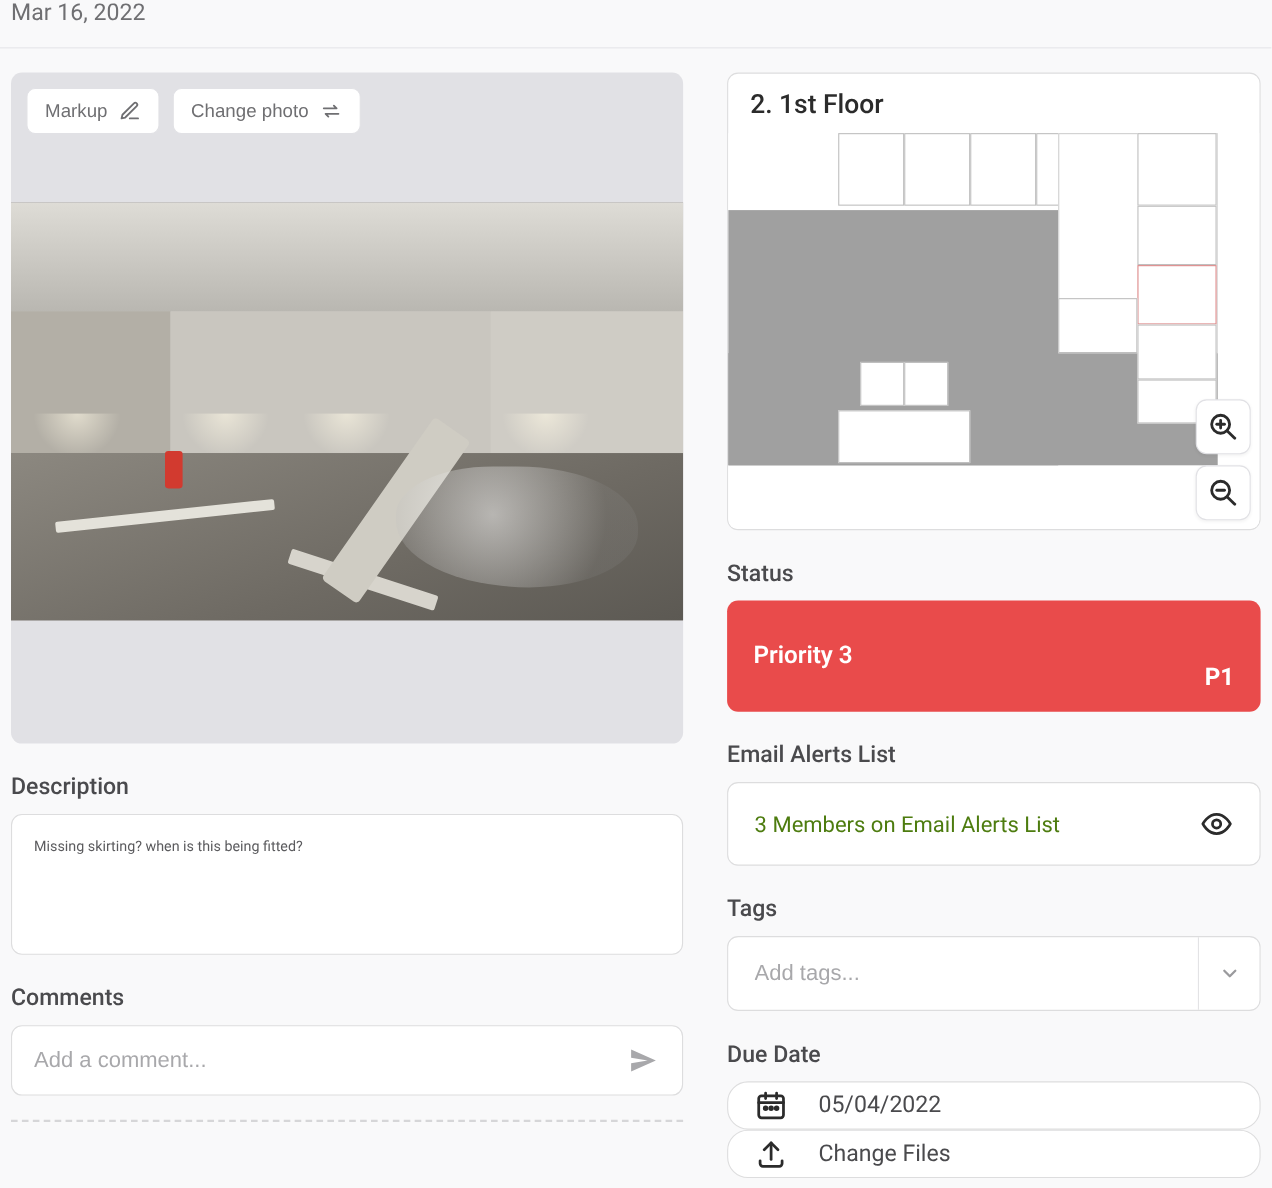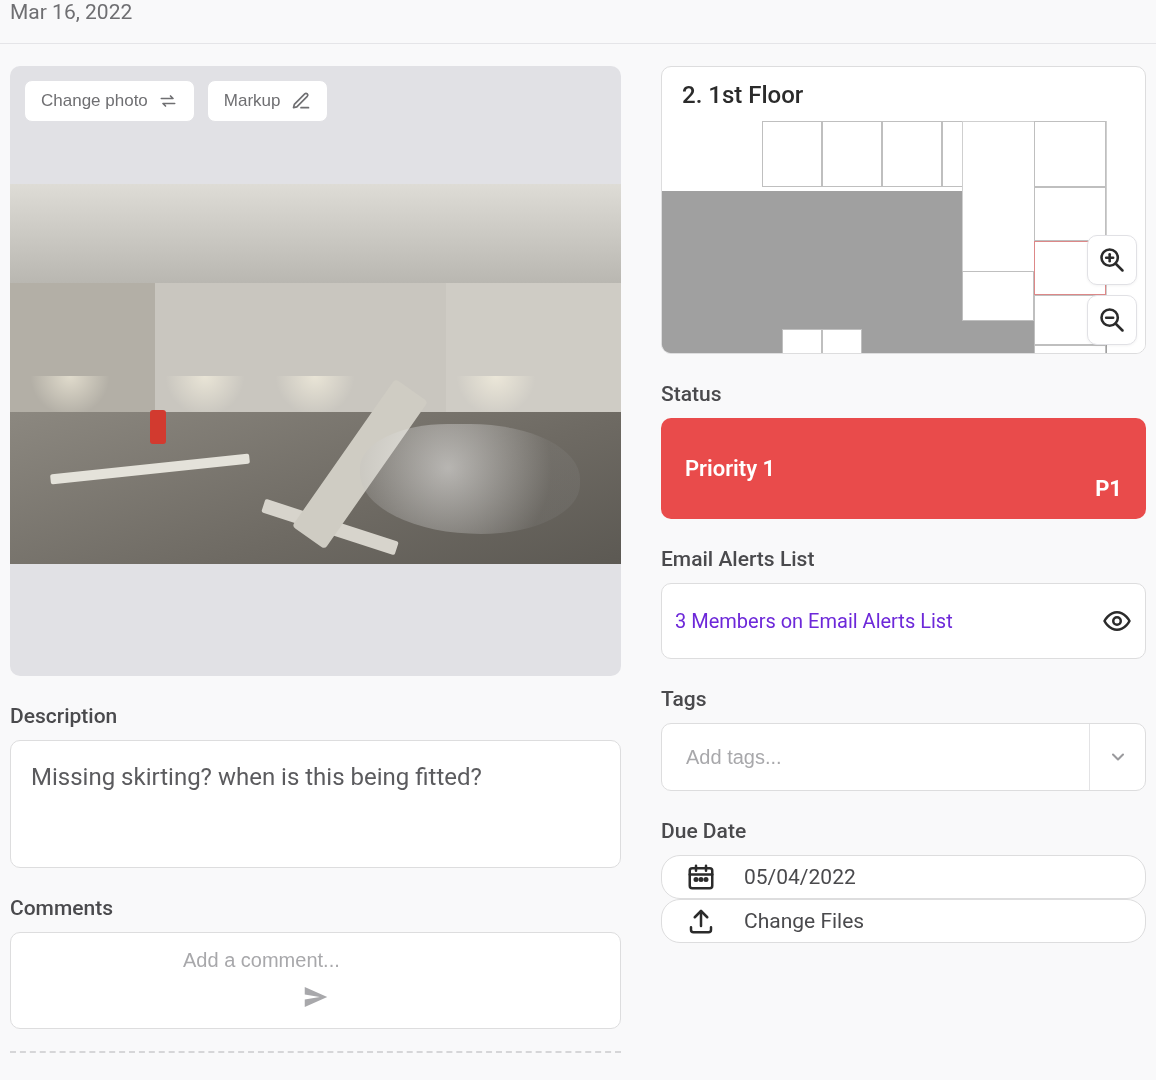--- a/index.html
+++ b/index.html
@@ -77,33 +77,33 @@
   .room .plank.p3{left:260px;bottom:80px;width:180px;height:40px;background:#cfccc3;transform:rotate(-55deg);border-radius:4px;}
   .room .plastic{position:absolute;left:350px;bottom:30px;width:220px;height:110px;background:radial-gradient(circle at 40% 40%,rgba(255,255,255,.5),rgba(150,150,150,.15) 70%);border-radius:40% 50% 45% 55%;}
 
   .section-title { font-size:21px; color:#4a4a4d; margin-top:28px; margin-bottom:12px; font-weight:500; }
   .card {
     background:#fff;
     border:1px solid #ddddde;
     border-radius:10px;
     padding:22px 20px;
   }
-  .desc-card { min-height:128px; font-size:24px; color:#5b5b5e; }
+  .desc-card { min-height:128px; font-size:13px; color:#5b5b5e; }
   .comment-card {
-    display:flex; align-items:center; gap:10px; padding:16px 20px;flex-direction:column;
+    display:flex; align-items:center; gap:10px; padding:16px 20px;
   }
   .comment-input {
     flex:1; border:none; outline:none; font-size:20px; color:#333;
   }
   .comment-input::placeholder { color:#a8a8ab; }
   .send-icon { color:#a8a8ab; }
 
   .dashed-sep { border:none; border-top:2px dashed #d6d6d8; margin-top:22px; }
 
-  .floor-card { position:relative; padding:0; overflow:hidden; height:288px; }
+  .floor-card { position:relative; padding:0; overflow:hidden; height:416px; }
   .floor-title { padding:14px 20px 10px 20px; font-size:24px; font-weight:500; color:#2b2b2b; }
   .floorplan { position:absolute; left:0; right:0; top:54px; bottom:0; background:#fff; }
   .fp-outer { position:absolute; inset:0; }
   .grey-shape { position:absolute; background:#a0a0a0; }
   .room-cell { position:absolute; border:1px solid #bfbfbf; background:#fff; }
   .zoom-btns { position:absolute; right:8px; bottom:8px; display:flex; flex-direction:column; gap:10px; }
   .zoom-btn {
     width:50px;height:50px;background:#fff;border:1px solid #e1e1e5;border-radius:10px;
     display:flex;align-items:center;justify-content:center;cursor:pointer;
     box-shadow:0 1px 3px rgba(0,0,0,.05);
@@ -111,21 +111,21 @@
 
   .status-pill {
     background:#e94b4b;color:#fff;border-radius:10px;
     padding:18px 24px;display:flex;justify-content:space-between;align-items:center;
     font-size:22px;font-weight:600;
   }
   .status-pill .code{font-weight:700;margin-top:40px;}
 
   .row-card {
     display:flex;align-items:center;justify-content:space-between;
-    padding:22px 13px;font-size:20px;color:#6d28d9;
+    padding:22px 24px;font-size:20px;color:#4d7c0f;
   }
   .tags-card { padding:0; display:flex; align-items:stretch; height:68px; }
   .tags-input {
     flex:1; border:none; outline:none; font-size:20px; padding:0 24px; color:#333; background:transparent;
   }
   .tags-input::placeholder{ color:#a8a8ab; }
   .tags-chevron {
     width:56px;border-left:1px solid #e3e3e5;display:flex;align-items:center;justify-content:center;color:#9a9a9d;cursor:pointer;
   }
   .due-card, .attach-card { display:flex; align-items:center; gap:28px; padding:6px 24px; font-size:21px; color:#4a4a4d;border-radius:19px; }
@@ -137,35 +137,35 @@
 
 <div class="topbar">
   <span>Mar 16, 2022</span>
 </div>
 
 <div class="container">
 
   <div class="left-col">
     <div class="photo-panel">
       <div class="photo-buttons">
+        <button class="pill-btn">
+          <span>Markup</span>
+          <span>
+            <svg width="20" height="20" viewBox="0 0 24 24" fill="none" stroke="#6f6f72" stroke-width="2" stroke-linecap="round" stroke-linejoin="round">
+              <path d="M12 20h9"></path>
+                <path d="M16.5 3.5a2.1 2.1 0 0 1 3 3L7 19l-4 1 1-4Z"></path>
+            </svg>
+          </span>
+        </button>
         <button class="pill-btn">
           <span>Change photo</span>
           <span>
             <svg width="20" height="20" viewBox="0 0 24 24" fill="none" stroke="#6f6f72" stroke-width="2" stroke-linecap="round" stroke-linejoin="round">
               <path d="M4 9h14l-3-3"></path>
                 <path d="M20 15H6l3 3"></path>
-            </svg>
-          </span>
-        </button>
-        <button class="pill-btn">
-          <span>Markup</span>
-          <span>
-            <svg width="20" height="20" viewBox="0 0 24 24" fill="none" stroke="#6f6f72" stroke-width="2" stroke-linecap="round" stroke-linejoin="round">
-              <path d="M12 20h9"></path>
-                <path d="M16.5 3.5a2.1 2.1 0 0 1 3 3L7 19l-4 1 1-4Z"></path>
             </svg>
           </span>
         </button>
       </div>
       <div class="photo-area">
         <div class="room">
           <div class="ceiling"></div>
           <div class="wall">
             <div class="wl">
                 <div class="spot" style="left:20px"></div>
@@ -251,21 +251,21 @@
                   <line x1="7" y1="10" x2="13" y2="10"></line>
                 </svg>
             </span>
           </div>
         </div>
       </div>
     </div>
 
     <div class="section-title">Status</div>
     <div class="status-pill">
-      <span>Priority 1</span>
+      <span>Priority 3</span>
       <span class="code">P1</span>
     </div>
 
     <div class="section-title">Email Alerts List</div>
     <div class="card row-card">
       <span>3 Members on Email Alerts List</span>
       <span>
         <svg width="30" height="30" viewBox="0 0 24 24" fill="none" stroke="#2b2b2b" stroke-width="2" stroke-linecap="round" stroke-linejoin="round">
             <path d="M2 12s3.5-7 10-7 10 7 10 7-3.5 7-10 7S2 12 2 12z"></path>
             <circle cx="12" cy="12" r="3"></circle>

